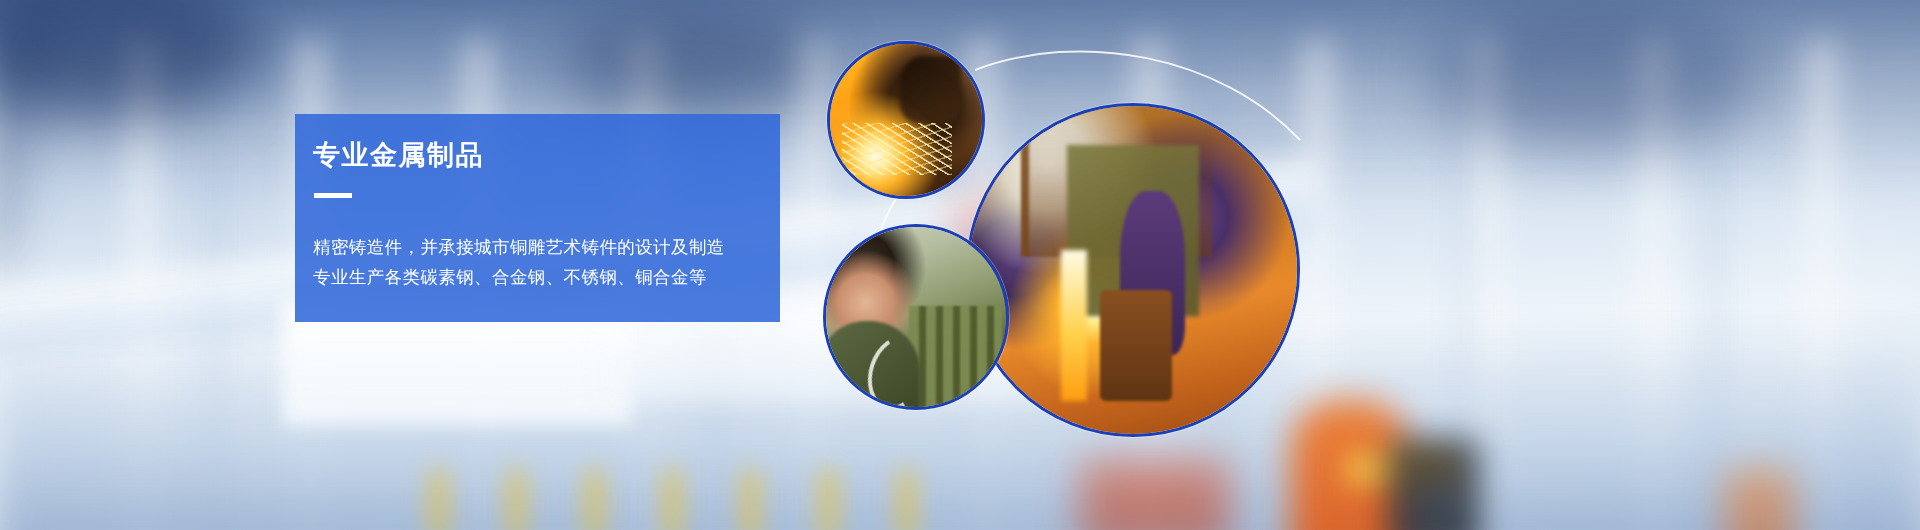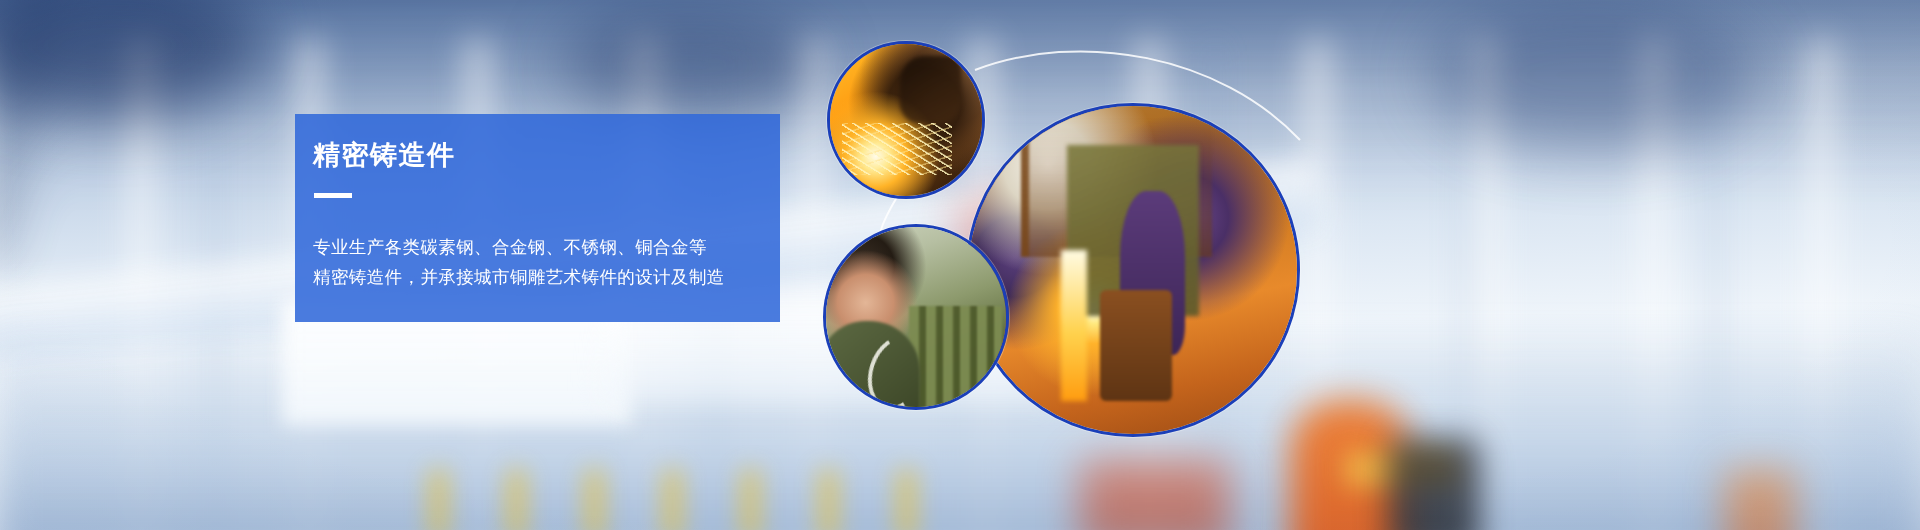--- a/index.html
+++ b/index.html
@@ -280,21 +280,21 @@
 
   <div class="circ" id="circle-operator">
     <div class="photo">
       <div class="parts"></div>
       <div class="jacket"></div>
       <div class="cable"></div>
     </div>
   </div>
 
   <div id="text-panel">
-    <div id="title">精密铸造件</div>
+    <div id="title">专业金属制品</div>
     <div id="divider"></div>
     <div id="desc">
+      <span class="line">精密铸造件，并承接城市铜雕艺术铸件的设计及制造</span>
       <span class="line">专业生产各类碳素钢、合金钢、不锈钢、铜合金等</span>
-      <span class="line">精密铸造件，并承接城市铜雕艺术铸件的设计及制造</span>
     </div>
   </div>
 
 </div>
 
 </body></html>

